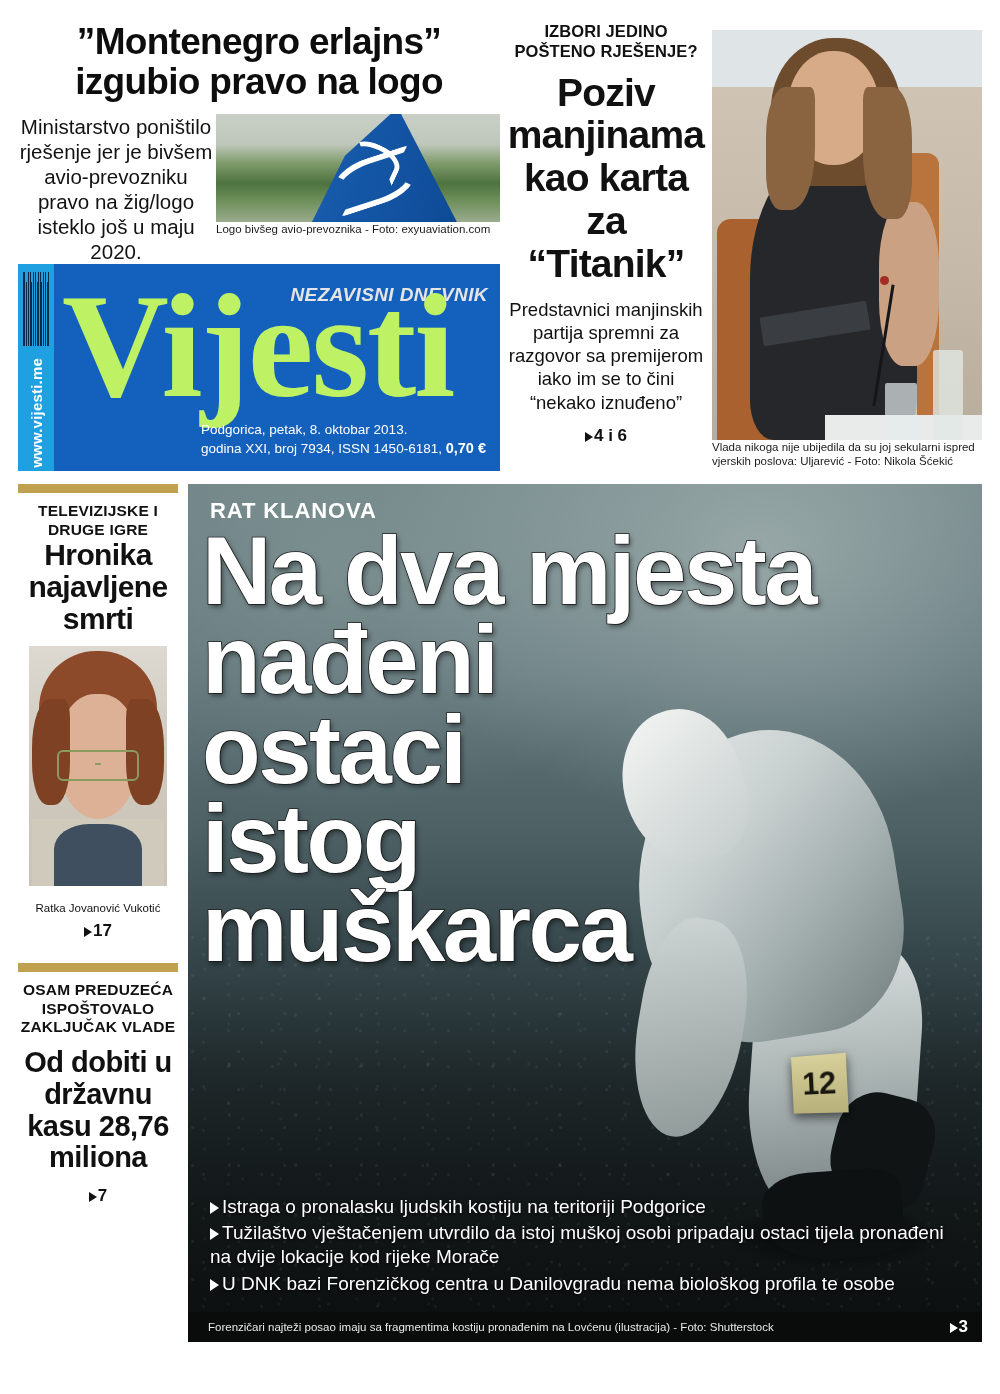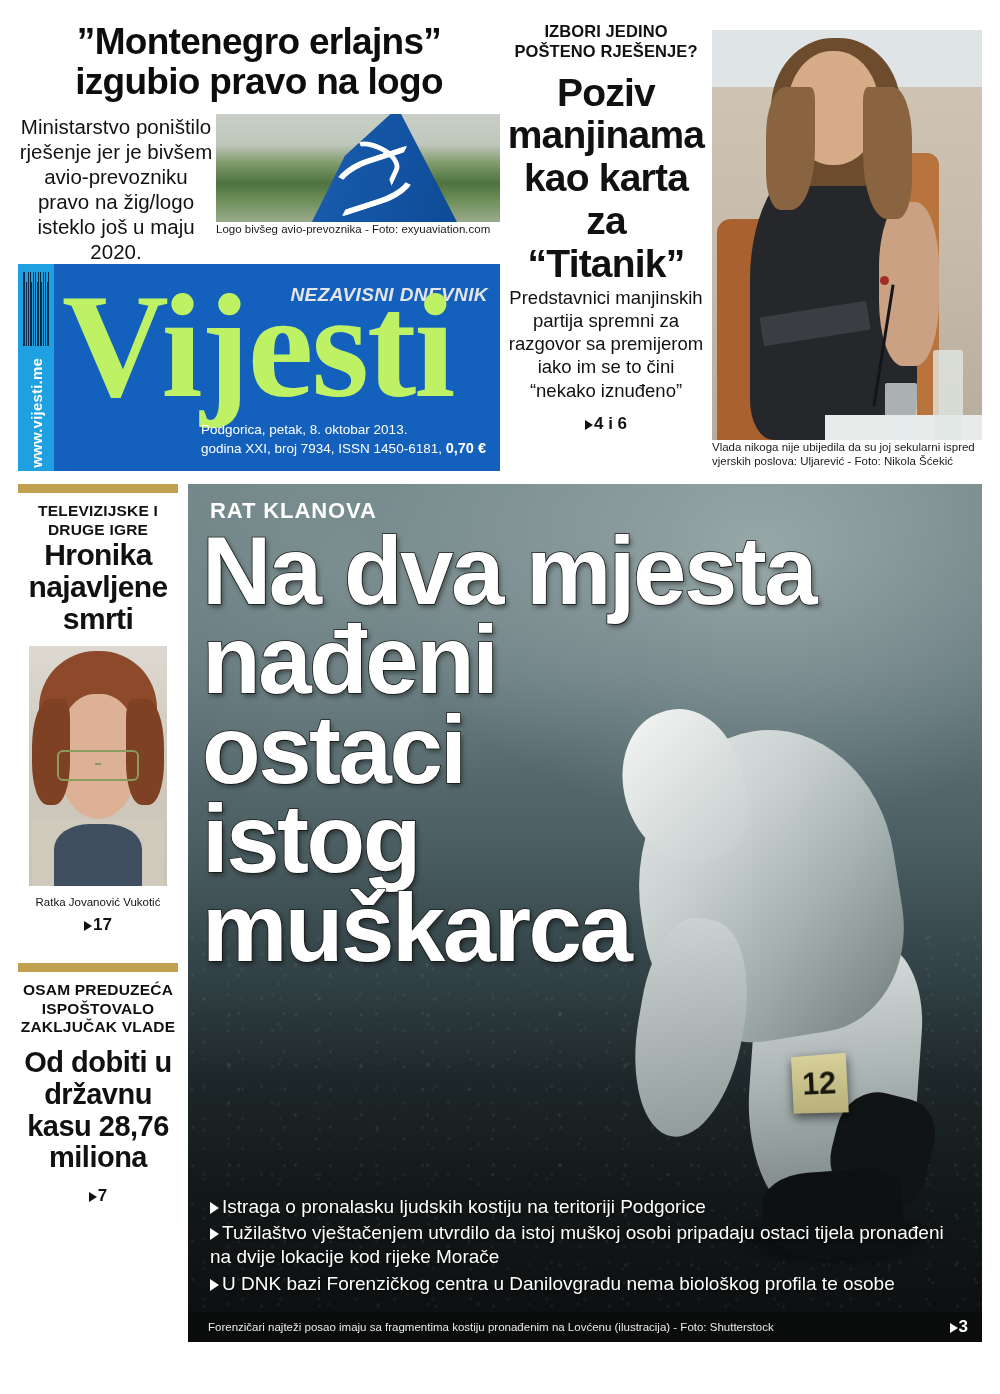--- a/index.html
+++ b/index.html
@@ -83,21 +83,21 @@
   }
   .mh-dateline b { font-size:14.5px; }
 
   
   .top-right { position:absolute; left:506px; top:22px; width:200px; }
   .tr-kicker { font-size:16.5px; line-height:1.2; text-align:center; font-weight:600; letter-spacing:0.1px; }
   .tr-head {
     font-size:39px; line-height:1.1; font-weight:700; text-align:center;
     letter-spacing:-0.8px; margin-top:10px;
   }
-  .tr-lead { font-size:18.5px; line-height:1.25; text-align:center; margin-top:0; }
+  .tr-lead { font-size:18.5px; line-height:1.25; text-align:center; margin-top:12px; }
   .tr-jump { text-align:center; font-weight:700; font-size:17px; margin-top:12px; }
 
   .tr-figure { position:absolute; left:712px; top:30px; width:270px; }
   .portrait {
     width:270px; height:410px; position:relative; overflow:hidden;
     background: linear-gradient(#dfe4e6 0%, #dfe4e6 14%, #cfc4b4 14%, #c6bbab 55%, #b8ad9c 100%);
   }
   .p-chair { position:absolute; left:48%; top:30%; width:36%; height:70%; background:#b8743c; border-radius:12px 12px 0 0;}
   .p-chair2 { position:absolute; left:2%; top:46%; width:26%; height:54%; background:#a8612f; border-radius:14px 14px 0 0;}
   .p-body { position:absolute; left:14%; top:30%; width:62%; height:70%; background:#25272a; border-radius:44% 44% 14% 14%; }
@@ -124,21 +124,21 @@
     background: linear-gradient(#ddd9d0 0%,#cfc9be 50%,#cac3b7 100%);
   }
   .sb-hair { position:absolute; left:7%; top:2%; width:86%; height:50%; background:#8d4a2a; border-radius:48% 48% 36% 36%;}
   .sb-hair-l{ position:absolute; left:2%; top:22%; width:28%; height:44%; background:#7e4124; border-radius:46% 18% 40% 40%;}
   .sb-hair-r{ position:absolute; left:70%; top:22%; width:28%; height:44%; background:#7e4124; border-radius:18% 46% 40% 40%;}
   .sb-face { position:absolute; left:20%; top:20%; width:60%; height:52%; background:#dcb196; border-radius:46% 46% 50% 50%;}
   .sb-glass{ position:absolute; left:20%; top:43%; width:60%; height:13%; border:2.5px solid #8a9b5e; border-radius:6px;}
   .sb-glass:after{ content:""; position:absolute; left:46%; top:40%; width:8%; height:2.5px; background:#8a9b5e;}
   .sb-shirt{ position:absolute; left:2%; top:72%; width:96%; height:28%; background:#cfcabc;}
   .sb-collar{position:absolute; left:18%; top:74%; width:64%; height:26%; background:#3f4f60; border-radius:40% 40% 0 0;}
-  .sb-cap { font-size:11.5px; text-align:center; padding-top:10px; }
+  .sb-cap { font-size:11.5px; text-align:center; padding-top:16px; }
   .sb-jump { text-align:center; font-weight:700; font-size:17px; margin-top:7px; }
   .sidebar2 { position:absolute; left:18px; top:963px; width:160px; }
   .sb2-head { font-size:29px; line-height:1.1; font-weight:700; text-align:center; margin-top:10px; letter-spacing:-0.5px;}
 
   
   .main { position:absolute; left:188px; top:484px; width:794px; height:858px; overflow:hidden;
           background:#3c4a4d; }
   .main-photo { position:absolute; inset:0;
     background:
       radial-gradient(ellipse 70% 45% at 72% 8%, rgba(190,203,200,.55), rgba(0,0,0,0) 70%),

